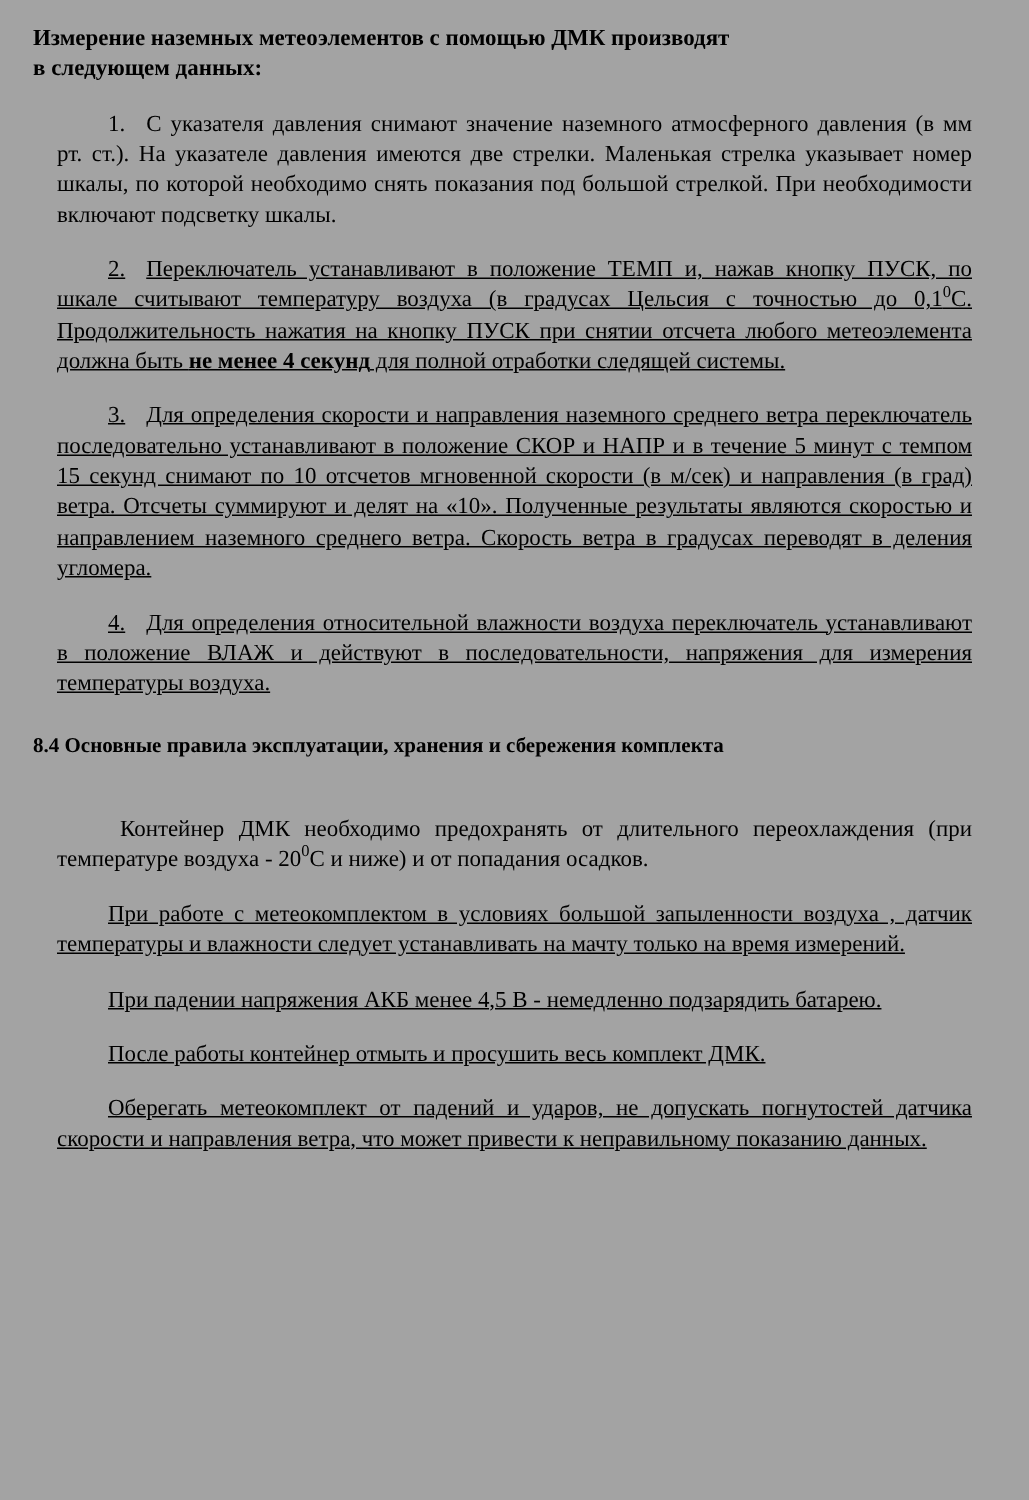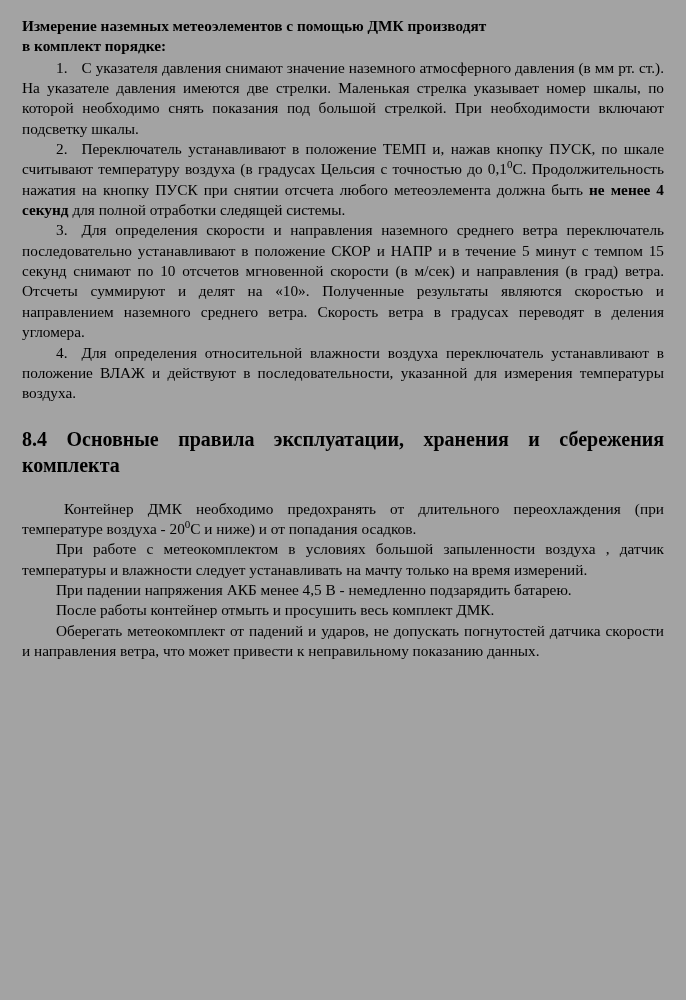--- a/index.html
+++ b/index.html
@@ -25,65 +25,65 @@
     line-height: 1.33;
     text-align: justify;
     text-justify: inter-word;
   }
   .heading-bold {
     font-weight: bold;
     text-align: justify;
     margin: 0 0 1px 0;
   }
   p.para {
-    margin: 0;
+    margin: 16px;
     text-indent: 34px;
     text-align: justify;
   }
   .num {
     
   }
   .gap-sm { display: inline-block; width: 8px; }
   .gap-md { display: inline-block; width: 14px; }
   b.strong { font-weight: bold; }
   sup.deg {
     font-size: 0.72em;
     vertical-align: super;
     line-height: 0;
   }
   .section-heading {
     font-weight: bold;
-    font-size: 20px;
+    font-size: 14px;
     margin: 22px 0 0 0;
     text-align: justify;
   }
   .spacer-after-heading { height: 20px; }
   .tail-space { height: 150px; }
-  .para + .para { margin-top: 0; }
+  .para + .para { margin-top: 0; text-decoration: underline; }
 </style>
 </head>
 <body>
 
 <div class="page">
 
   <div class="doc-body">
 
     <div class="heading-bold">
       <span>Измерение наземных метеоэлементов с помощью ДМК производят</span>
       <br>
-      <span>в комплект порядке:</span>
+      <span>в следующем данных:</span>
     </div>
 
     <p class="para"><span class="num">1.</span><span class="gap-md"></span><span>С указателя давления снимают значение наземного атмосферного давления (в мм рт. ст.). На указателе давления имеются две стрелки. Маленькая стрелка указывает номер шкалы, по которой необходимо снять показания под большой стрелкой. При необходимости включают подсветку шкалы.</span></p>
 
     <p class="para"><span class="num">2.</span><span class="gap-md"></span><span>Переключатель устанавливают в положение ТЕМП и, нажав кнопку ПУСК, по шкале считывают температуру воздуха (в градусах Цельсия с точностью до 0,1</span><sup class="deg">0</sup><span>С. Продолжительность нажатия на кнопку ПУСК при снятии отсчета любого метеоэлемента должна быть </span><b class="strong">не менее 4 секунд</b><span> для полной отработки следящей системы.</span></p>
 
     <p class="para"><span class="num">3.</span><span class="gap-md"></span><span>Для определения скорости и направления наземного среднего ветра переключатель последовательно устанавливают в положение СКОР и НАПР и в течение 5 минут с темпом 15 секунд снимают по 10 отсчетов мгновенной скорости (в м/сек) и направления (в град) ветра. Отсчеты суммируют и делят на «10». Полученные результаты являются скоростью и направлением наземного среднего ветра. Скорость ветра в градусах переводят в деления угломера.</span></p>
 
-    <p class="para"><span class="num">4.</span><span class="gap-md"></span><span>Для определения относительной влажности воздуха переключатель устанавливают в положение ВЛАЖ и действуют в последовательности, указанной для измерения температуры воздуха.</span></p>
+    <p class="para"><span class="num">4.</span><span class="gap-md"></span><span>Для определения относительной влажности воздуха переключатель устанавливают в положение ВЛАЖ и действуют в последовательности, напряжения для измерения температуры воздуха.</span></p>
 
     <div class="section-heading">8.4 Основные правила эксплуатации, хранения и сбережения комплекта</div>
 
     <div class="spacer-after-heading"></div>
 
     <p class="para"><span class="gap-sm"></span><span>Контейнер ДМК необходимо предохранять от длительного переохлаждения (при температуре воздуха - 20</span><sup class="deg">0</sup><span>С и ниже) и от попадания осадков.</span></p>
 
     <p class="para">При работе с метеокомплектом в условиях большой запыленности воздуха , датчик температуры и влажности следует устанавливать на мачту только на время измерений.</p>
 
     <p class="para">При падении напряжения АКБ менее 4,5 В - немедленно подзарядить батарею.</p>

